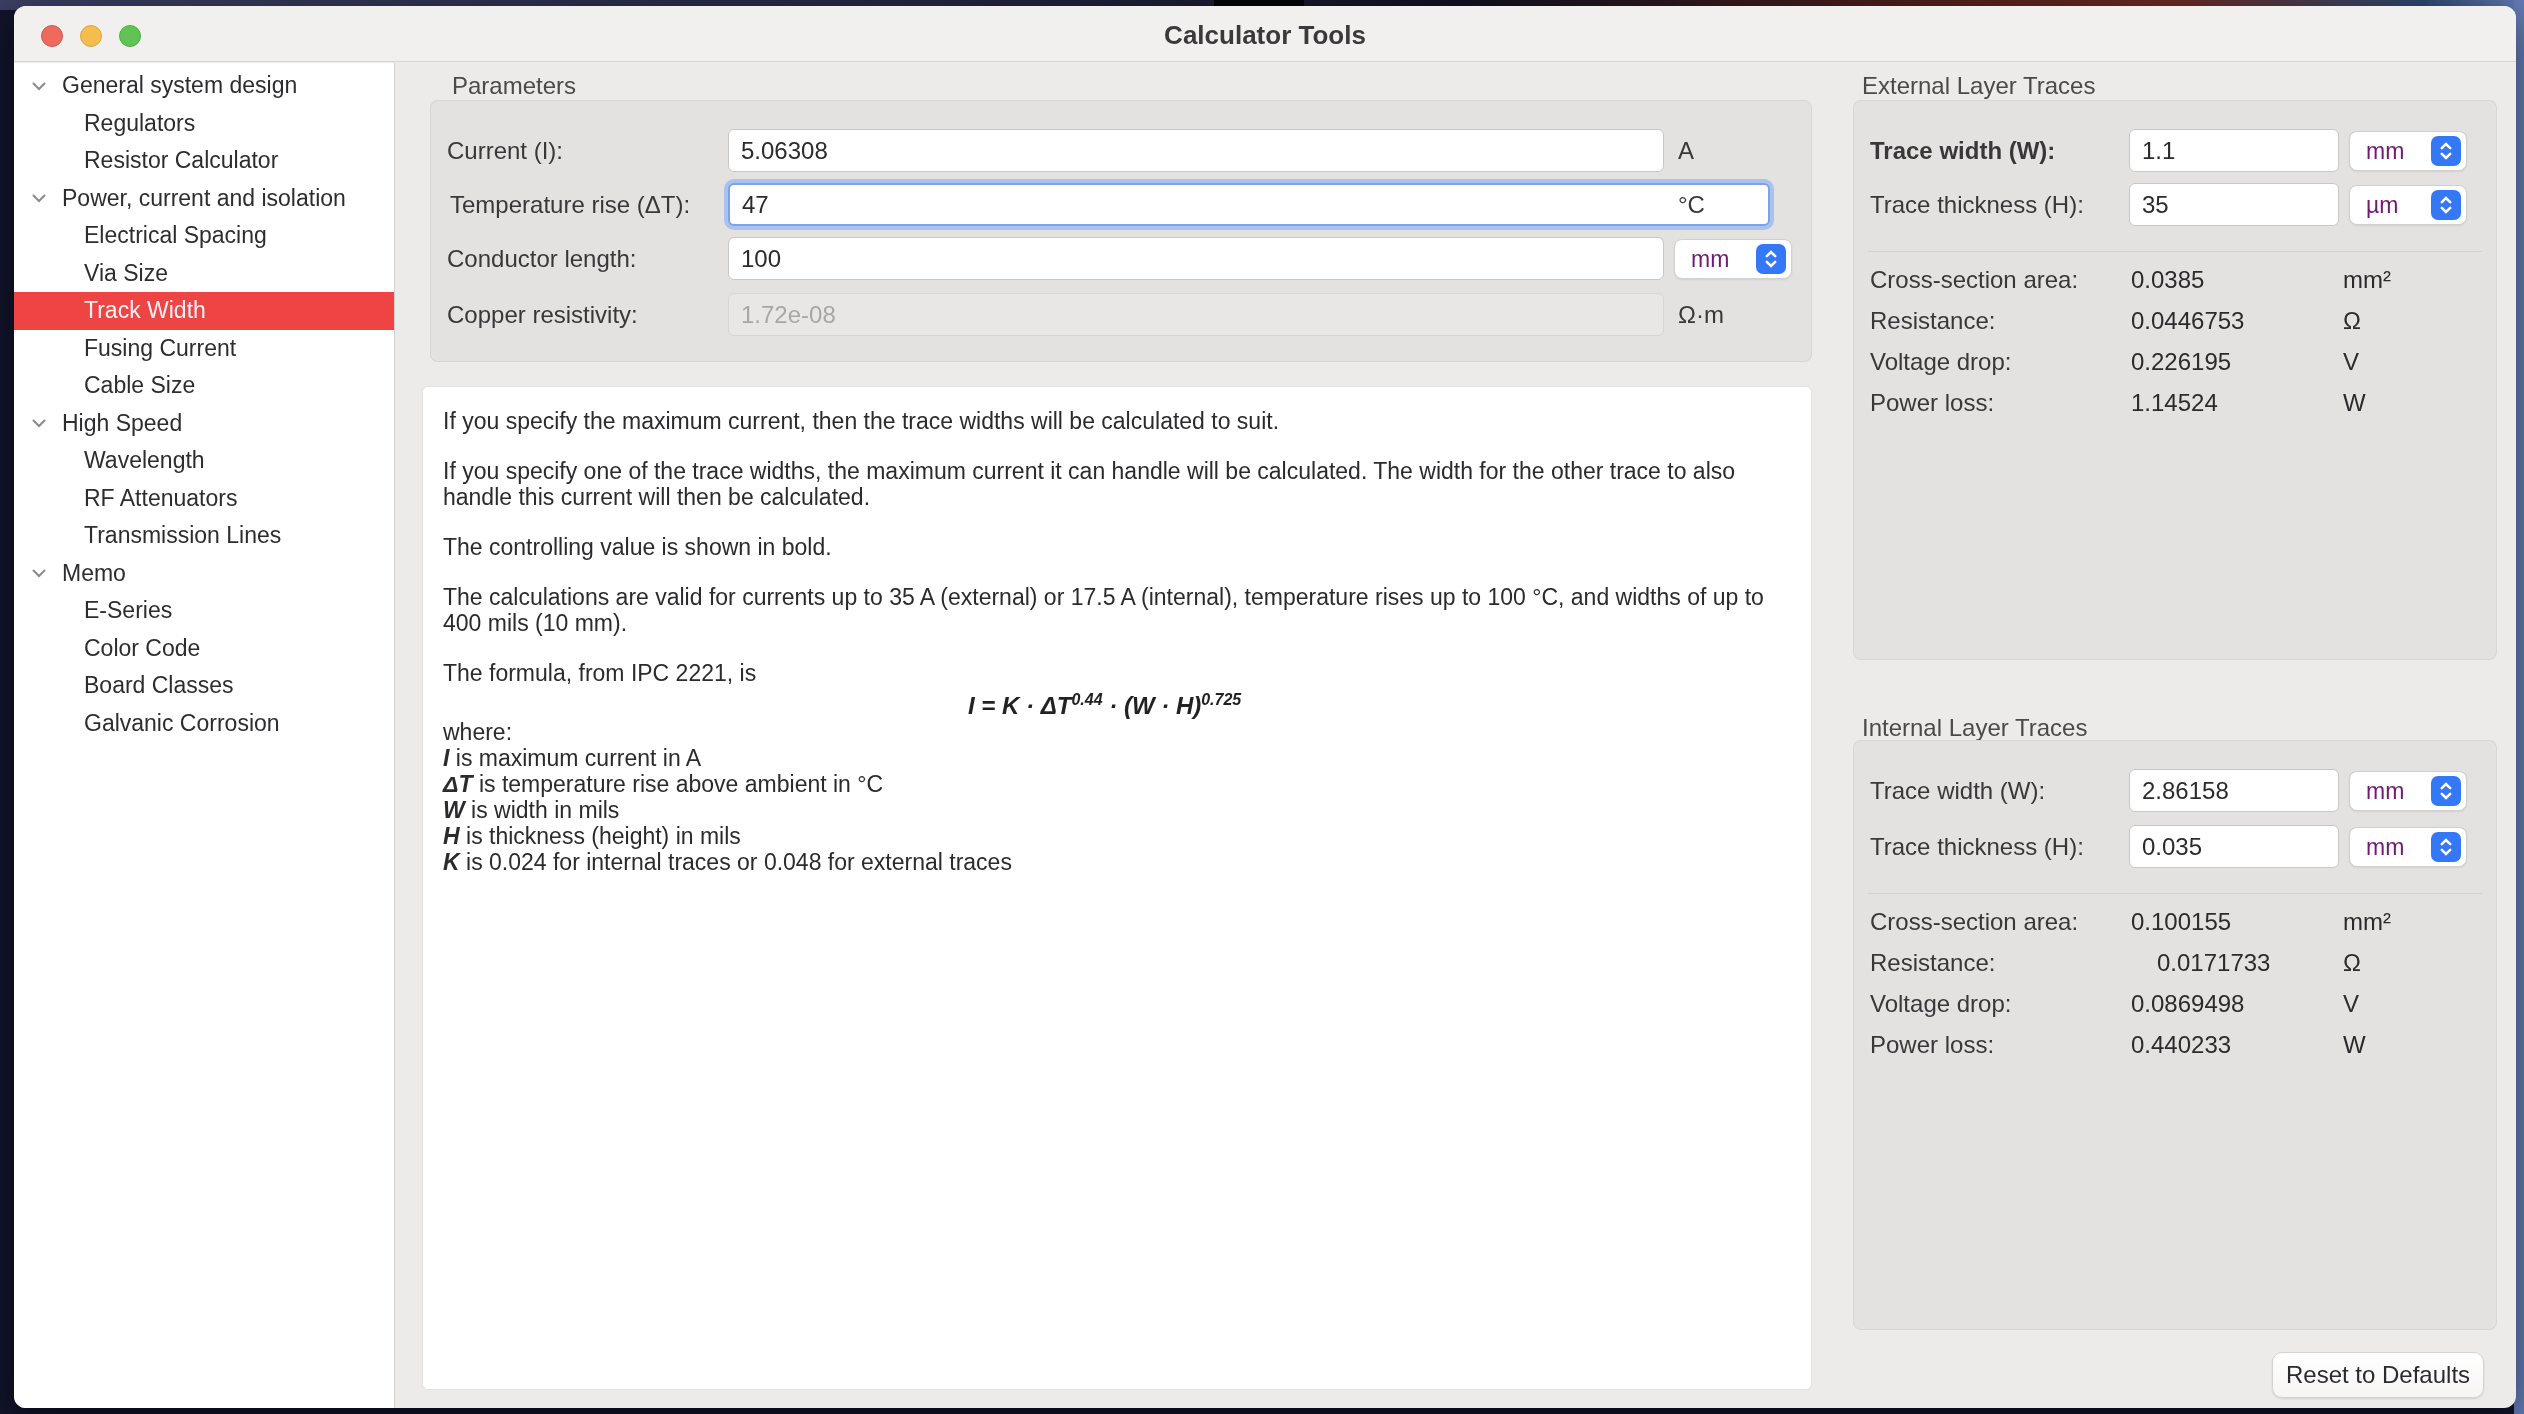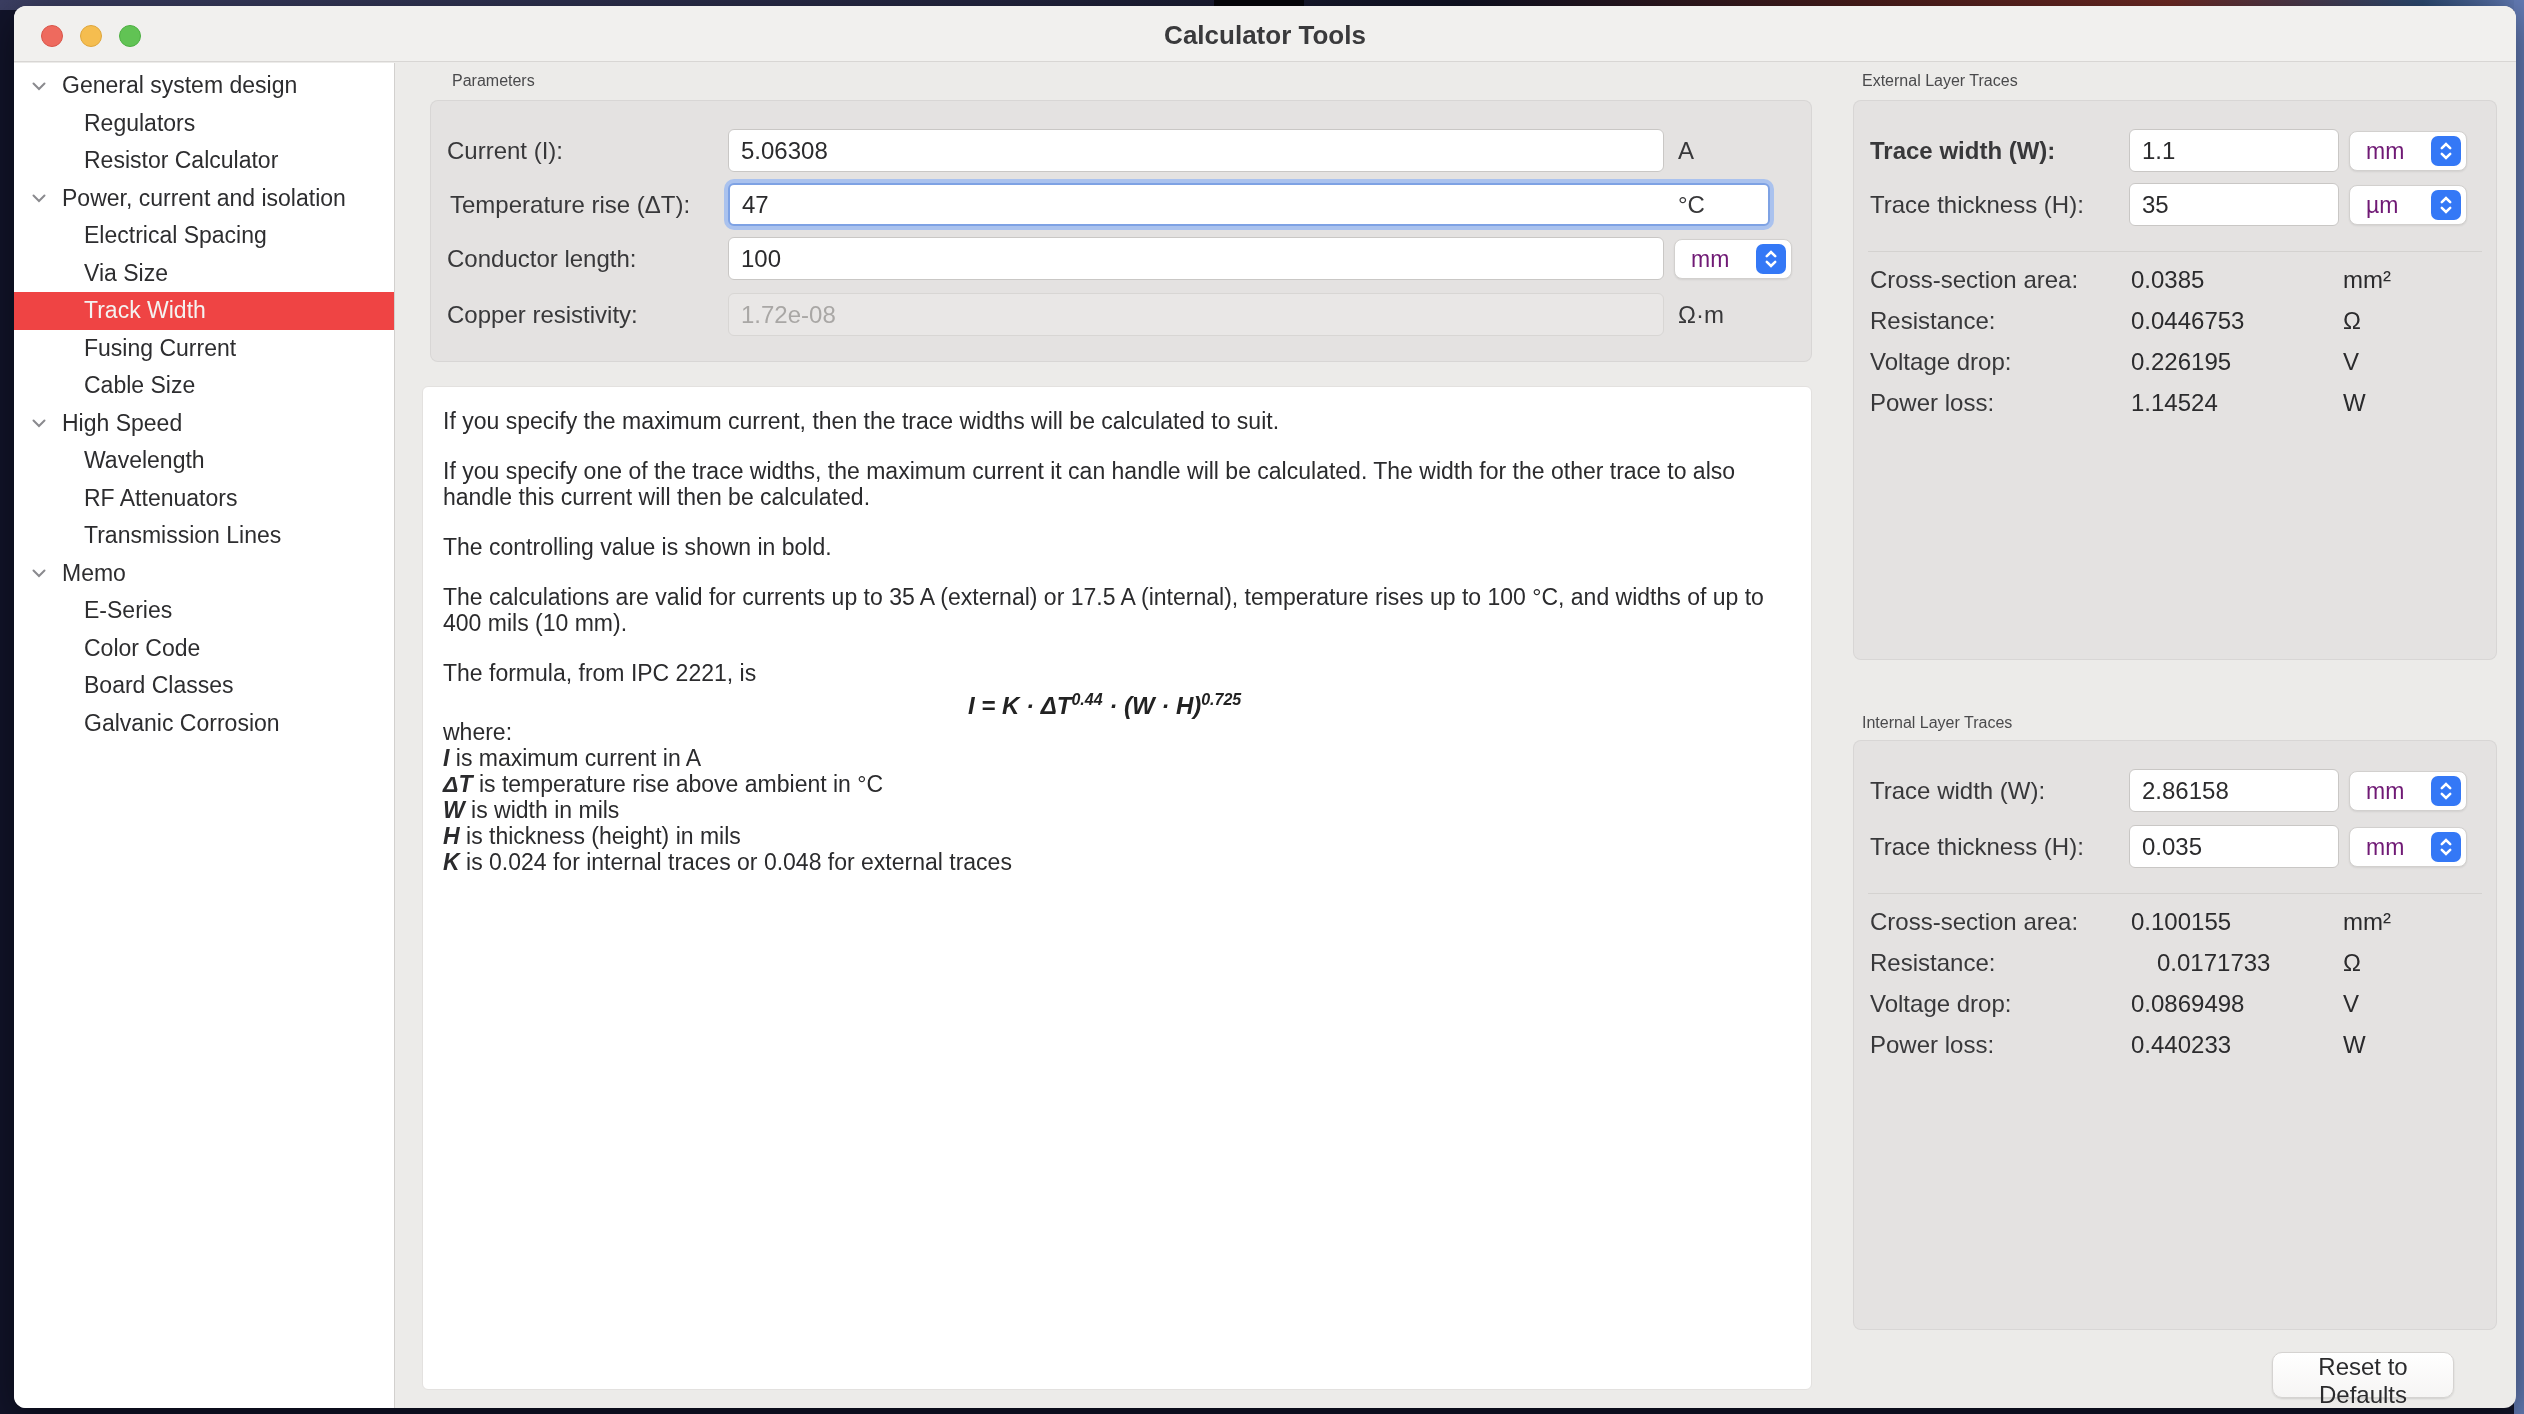--- a/index.html
+++ b/index.html
@@ -44,21 +44,21 @@
   .trow {
     height:37.5px; display:flex; align-items:center;
     font-size:23px; color:#2d2d2f; cursor:default; white-space:nowrap;
   }
   .trow .chev { width:18px; height:18px; margin-left:16px; margin-right:14px; flex:0 0 auto; }
   .trow.child { padding-left:70px; }
   .trow.selected { background:#ef4444; }
   .trow.selected .lbl { color:#f4f3f1; }
 
   
-  .seclabel { position:absolute; font-size:16px; color:#4a4a4c; }
+  .seclabel { position:absolute; font-size:24px; color:#4a4a4c; }
 
   
   .groupbox {
     position:absolute; background:#e4e2e1; border:1px solid rgba(0,0,0,0.05);
     border-radius:8px;
   }
 
   .flabel { position:absolute; font-size:24px; color:#38383a; white-space:nowrap; }
   .funit  { position:absolute; font-size:24px; color:#38383a; white-space:nowrap; }
 
@@ -108,21 +108,21 @@
 
   
   .rlabel { position:absolute; font-size:24px; color:#38383a; white-space:nowrap; }
   .rvalue { position:absolute; font-size:24px; color:#2b2b2d; white-space:nowrap; }
   .runit  { position:absolute; font-size:24px; color:#2b2b2d; white-space:nowrap; }
   .hline  { position:absolute; height:1px; background:#d4d2d0; }
   .bold   { font-weight:700; }
 
   
   .resetbtn {
-    position:absolute; left:2258px; top:1346px; width:182px; height:46px;
+    position:absolute; left:2258px; top:1346px; width:212px; height:46px;
     background:linear-gradient(#ffffff,#f6f5f4);
     border:1px solid #d5d3d1; border-radius:10px;
     font-family:"Liberation Sans", sans-serif;
     font-size:24px; color:#2b2b2d; cursor:default;
     box-shadow:0 1px 2px rgba(0,0,0,0.12);
   }
 </style>
 </head>
 <body>
 

